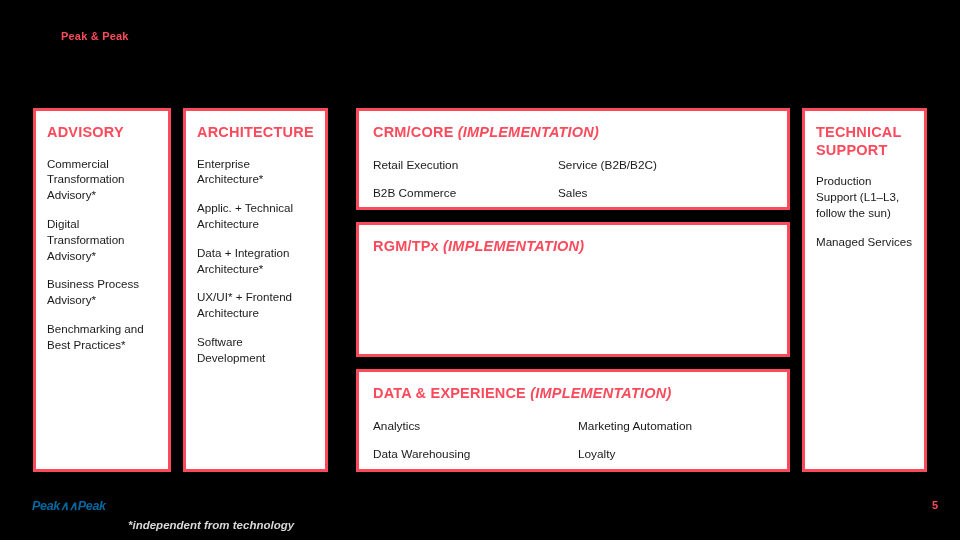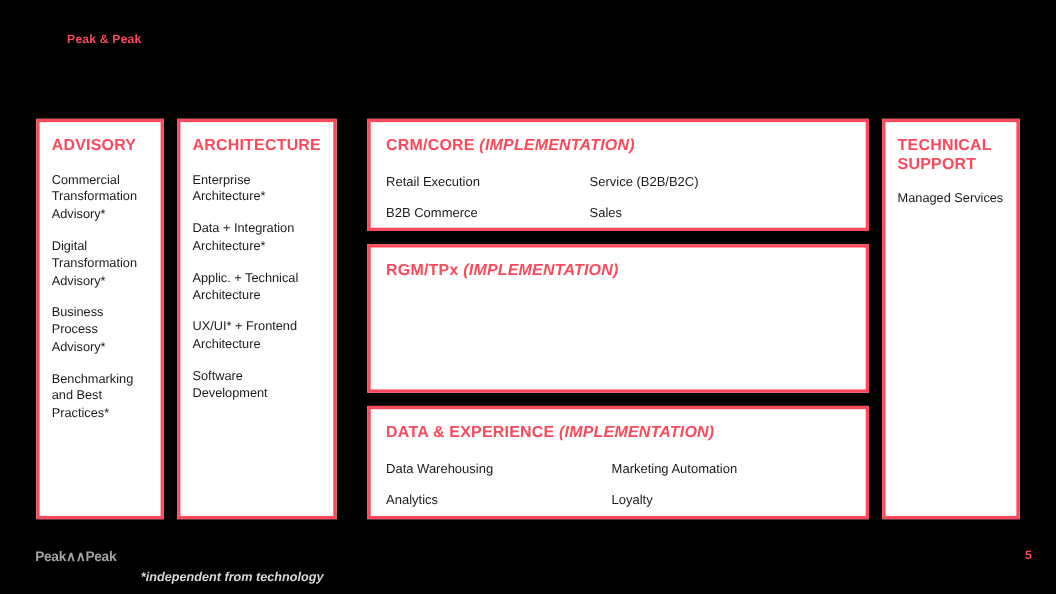--- a/index.html
+++ b/index.html
@@ -37,21 +37,21 @@
   
   .board {
     position: absolute;
     left: 33px;
     top: 108px;
     width: 894px;
     height: 364px;
     display: flex;
     gap: 12px;
   }
-  .col-advisory     { width: 116px; }
+  .col-advisory     { width: 138px; }
   .col-architecture { width: 145px; }
   .col-center       { flex: 1; display: flex; flex-direction: column; gap: 12px; padding-left: 16px; }
   .col-support      { width: 125px; text-decoration: underline; }
 
   .card {
     background: #ffffff;
     border: 3px solid #FB4A5B;
     box-sizing: border-box;
     padding: 13px 11px 10px 11px;
     color: #1a1a1a;
@@ -107,21 +107,22 @@
   .two-col-rgm p { margin-bottom: 3px; }
   .two-col p:last-child { margin-bottom: 0; }
 
   
   .footer-logo {
     position: absolute;
     left: 32px;
     top: 498px;
     font-size: 12.5px;
     font-weight: 700;
-    color: #a3a3a3;
+    font-style: italic;
+    color: #0369a1;
     letter-spacing: -0.3px;
     white-space: nowrap;
   }
   .footer-note {
     position: absolute;
     left: 128px;
     top: 519px;
     font-size: 11.5px;
     font-style: italic;
     font-weight: 600;
@@ -156,22 +157,22 @@
           <li>Benchmarking and Best Practices*</li>
         </ul>
       </div>
     </div>
 
     <div class="col-architecture">
       <div class="card">
         <div class="card-title">ARCHITECTURE</div>
         <ul class="stack-list">
           <li>Enterprise Architecture*</li>
+          <li>Applic. + Technical Architecture</li>
           <li>Data + Integration Architecture*</li>
-          <li>Applic. + Technical Architecture</li>
           <li>UX/UI* + Frontend Architecture</li>
           <li>Software Development</li>
         </ul>
       </div>
     </div>
 
     <div class="col-center">
 
       <div class="card card-center card-crm">
         <div class="card-title"><span>CRM/CORE </span><span class="sub">(IMPLEMENTATION)</span></div>
@@ -188,36 +189,37 @@
       </div>
 
       <div class="card card-center card-rgm">
         <div class="card-title"><span>RGM/TPx </span><span class="sub">(IMPLEMENTATION)</span></div>
       </div>
 
       <div class="card card-center card-dx">
         <div class="card-title"><span>DATA &amp; EXPERIENCE </span><span class="sub">(IMPLEMENTATION)</span></div>
         <div class="two-col two-col-dx">
           <div class="colA">
+            <p>Analytics</p>
             <p>Data Warehousing</p>
-            <p>Analytics</p>
           </div>
           <div class="colB">
             <p>Marketing Automation</p>
             <p>Loyalty</p>
           </div>
         </div>
       </div>
 
     </div>
 
     <div class="col-support">
       <div class="card">
         <div class="card-title">TECHNICAL SUPPORT</div>
         <ul class="stack-list">
+          <li>Production Support (L1–L3, follow the sun)</li>
           <li>Managed Services</li>
         </ul>
       </div>
     </div>
 
   </div>
 
   <div class="footer-logo">Peak∧∧Peak</div>
   <div class="footer-note">*independent from technology</div>
   <div class="page-number">5</div>

